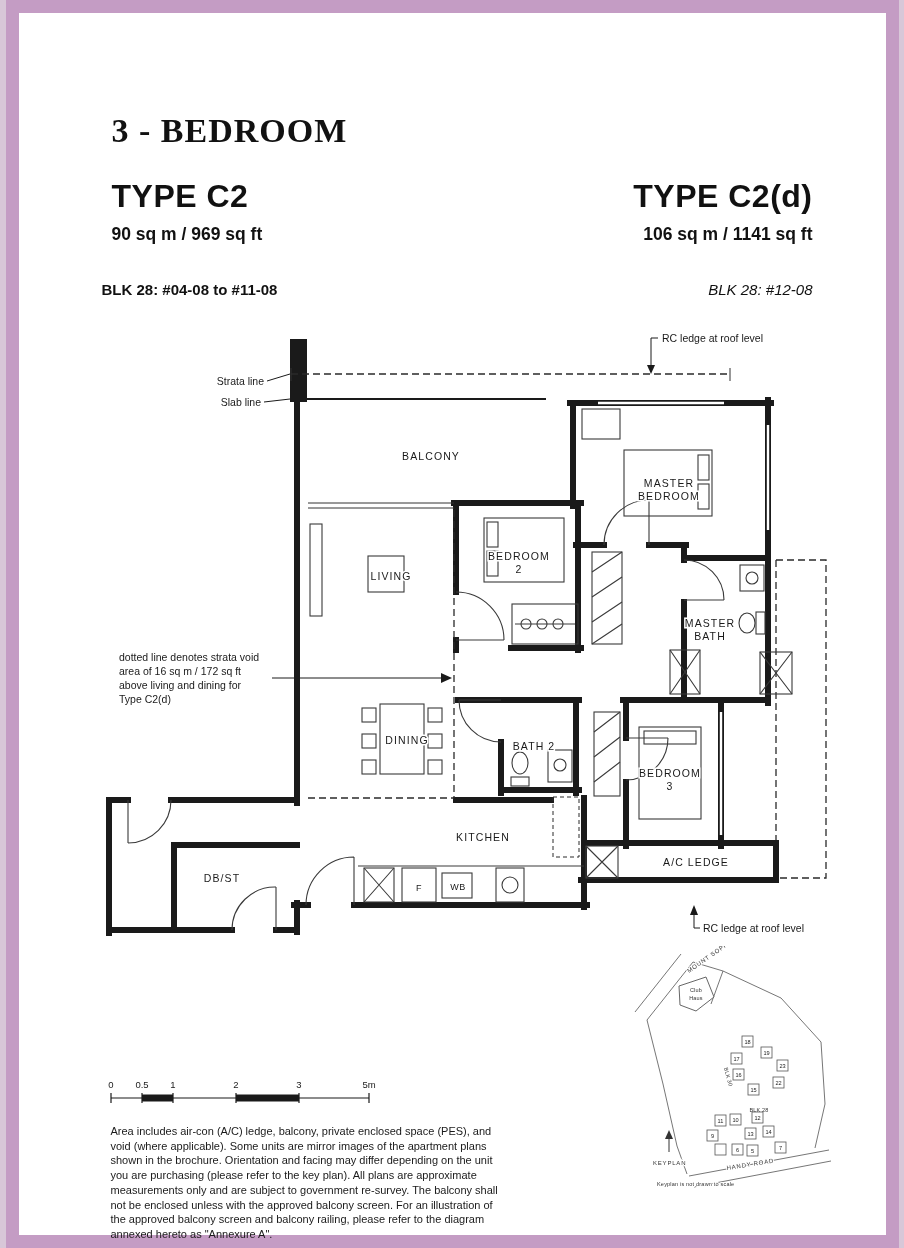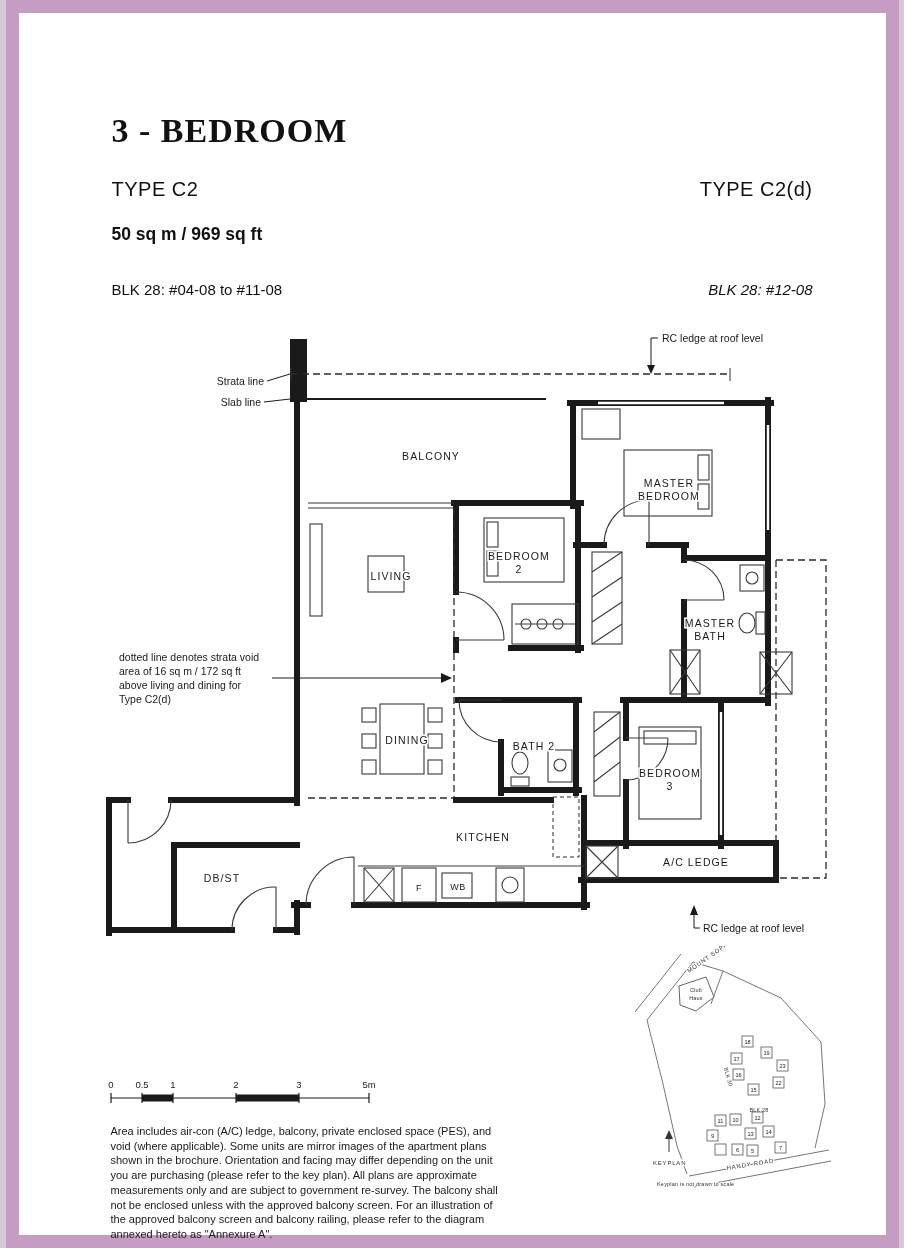--- a/index.html
+++ b/index.html
@@ -7,21 +7,21 @@
   body { font-family:"Liberation Sans", sans-serif; color:#1a1a1a; }
   .page {
     position:relative; width:893px; height:1248px; background:#fff;
     box-shadow: inset 0 0 0 13px #c49cc4; overflow:hidden; margin:0 auto;
   }
   .abs { position:absolute; }
   .title {
     font-family:"Liberation Serif", serif; font-weight:bold;
     font-size:34px; letter-spacing:1px; color:#111;
   }
-  .type-name { font-size:20px; color:#111; letter-spacing:.5px; }
+  .type-name { font-size:32px; color:#111; letter-spacing:.5px;font-weight:bold; }
   .area { font-size:17.5px; font-weight:bold; color:#111; }
   .note-line { font-size:12.2px; color:#111; line-height:1.18; }
   .blk { font-size:15px; color:#111; }
   .right-col { text-align:right; }
   .disclaimer { font-size:11px; line-height:1.34; color:#1a1a1a; width:400px; }
 
   
   svg text { font-family:"Liberation Sans", sans-serif; }
   .wall { stroke:#1a1a1a; stroke-width:6; fill:none; stroke-linecap:square; }
   .thin { stroke:#1a1a1a; stroke-width:1.8; fill:none; }
@@ -55,25 +55,26 @@
   .kp-north { stroke:#333; stroke-width:1; fill:none; }
 </style>
 </head>
 <body>
 
 <div class="page">
 
   <div class="abs title" style="left:106px; top:112px;">3 - BEDROOM</div>
 
   <div class="abs type-name" style="left:106px; top:178px;">TYPE C2</div>
-  <div class="abs area" style="left:106px; top:224px;">50 sq m / 969 sq ft</div>
-  <div class="abs blk" style="left:106px; top:281px;">BLK 28: #04-08 to #11-08</div>
+  <div class="abs area" style="left:106px; top:224px;">90 sq m / 969 sq ft</div>
+  <div class="abs blk" style="left:96px; top:281px;font-weight:bold;">BLK 28: #04-08 to #11-08</div>
 
   <div class="abs right-col type-name" style="right:86px; top:178px;">TYPE C2(d)</div>
   <div class="abs right-col" style="right:86px; top:224px; width:360px;">
+    <div class="area" style="margin-bottom:3px;">106 sq m / 1141 sq ft</div>
   </div>
   <div class="abs right-col blk" style="right:86px; top:281px;font-style:italic;">BLK 28: #12-08</div>
 
   <svg class="abs" style="left:95px; top:325px;" width="730" height="620" viewBox="95 325 730 620">
 
     <rect x="284" y="339" width="17" height="63" fill="#1a1a1a"></rect>
 
     <g>
       <path class="dashline" d="M285,374 L724,374"></path>
       <path class="hair" d="M285,368 L285,381 M724,368 L724,381"></path>

